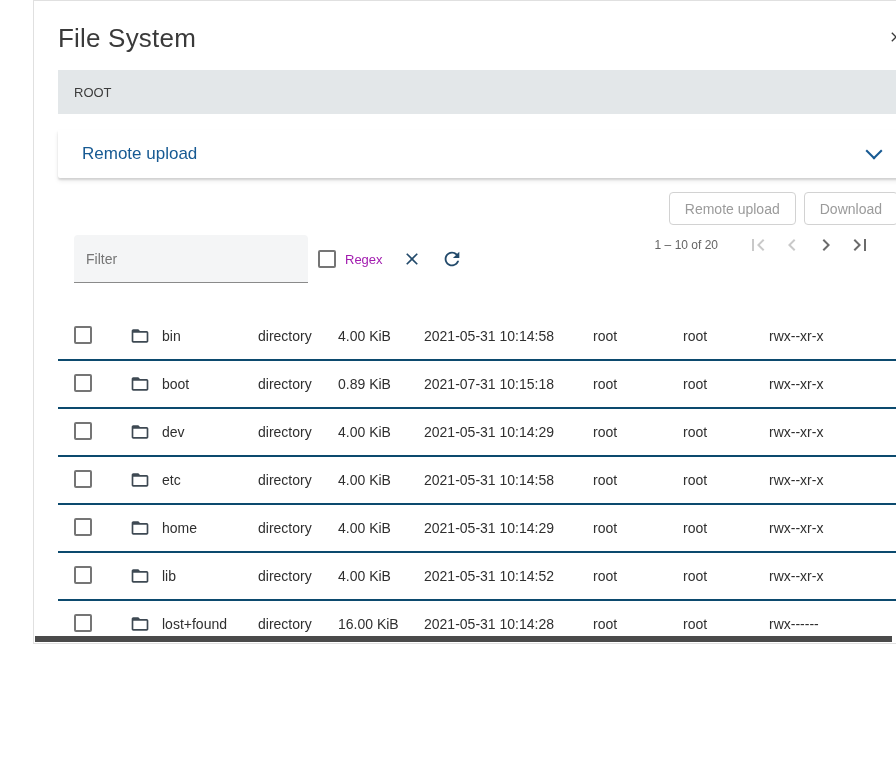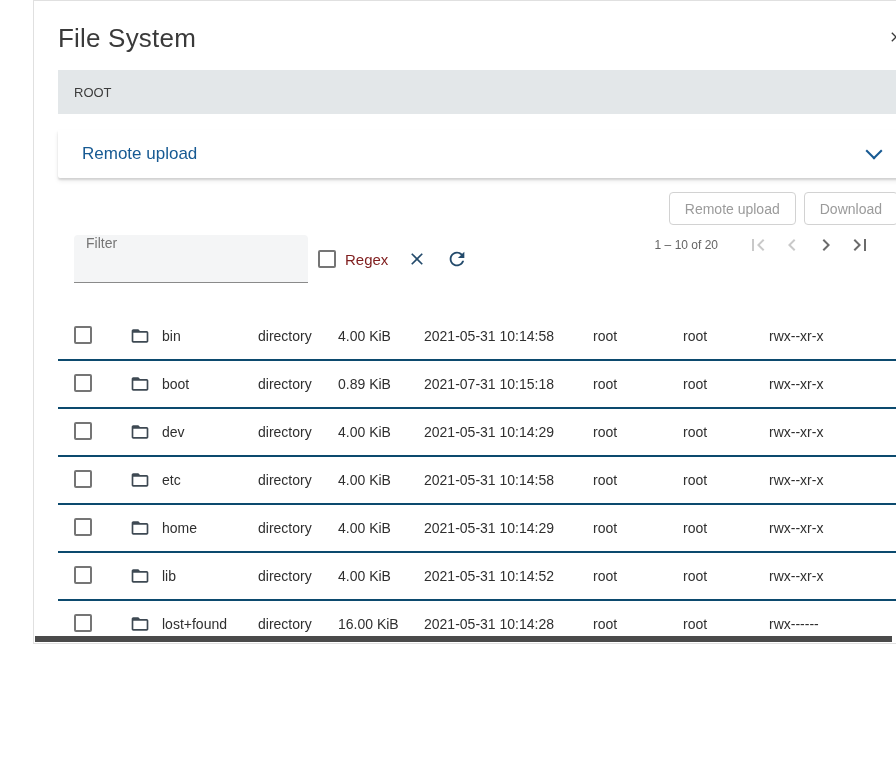--- a/index.html
+++ b/index.html
@@ -35,28 +35,28 @@
   .content { padding:14px 30px 0 40px; }
   .actions { display:flex; justify-content:flex-end; gap:8px; }
   .actions button { height:33px; padding:0 15px; background:#fff; border:1px solid #d2d2d2;
     border-radius:4px; color:var(--disabled-text,#9b9b9b); font-size:14px;
     font-family:inherit; cursor:pointer; }
 
   
   .filter-row { display:flex; align-items:flex-start; margin-top:10px; }
   .filter-left { display:flex; align-items:center; height:48px; }
   .filter-field { width:234px; height:48px; background:#f4f5f6; border-bottom:1px solid #8a8a8a;
-    border-radius:4px 4px 0 0; display:flex; align-items:flex-start; box-sizing:border-box; }
+    border-radius:4px 4px 0 0; display:flex; align-items:center; box-sizing:border-box; }
   .filter-field input { border:none; background:transparent; outline:none; width:100%;
     font-family:inherit; font-size:14px; color:#333; padding:0 12px; }
   .filter-field input::placeholder { color:#757575; }
   .checkbox { width:18px; height:18px; border:2px solid #757575; border-radius:2px;
     background:#fff; display:inline-block; box-sizing:border-box; cursor:pointer; flex:none; }
   .regex-box { margin-left:10px; }
-  .regex-label { margin-left:9px; font-size:15px; color:#7f1d1d; }
+  .regex-label { margin-left:9px; font-size:13px; color:#a21caf; }
   .icon-btn { background:none; border:none; padding:0; cursor:pointer; width:24px; height:24px;
     display:flex; align-items:center; justify-content:center; color:var(--icon-dark,#234a6b); }
   .clear-btn { margin-left:17px; }
   .refresh-btn { margin-left:16px; }
 
   
   .paginator { margin-left:auto; margin-right:24px; display:flex; flex-direction:column;
     align-items:flex-end; margin-top:-4px;gap:40px; }
   .pag-top { display:flex; align-items:center; }
   .range { font-size:12px; color:#646464; margin-right:20px; }

